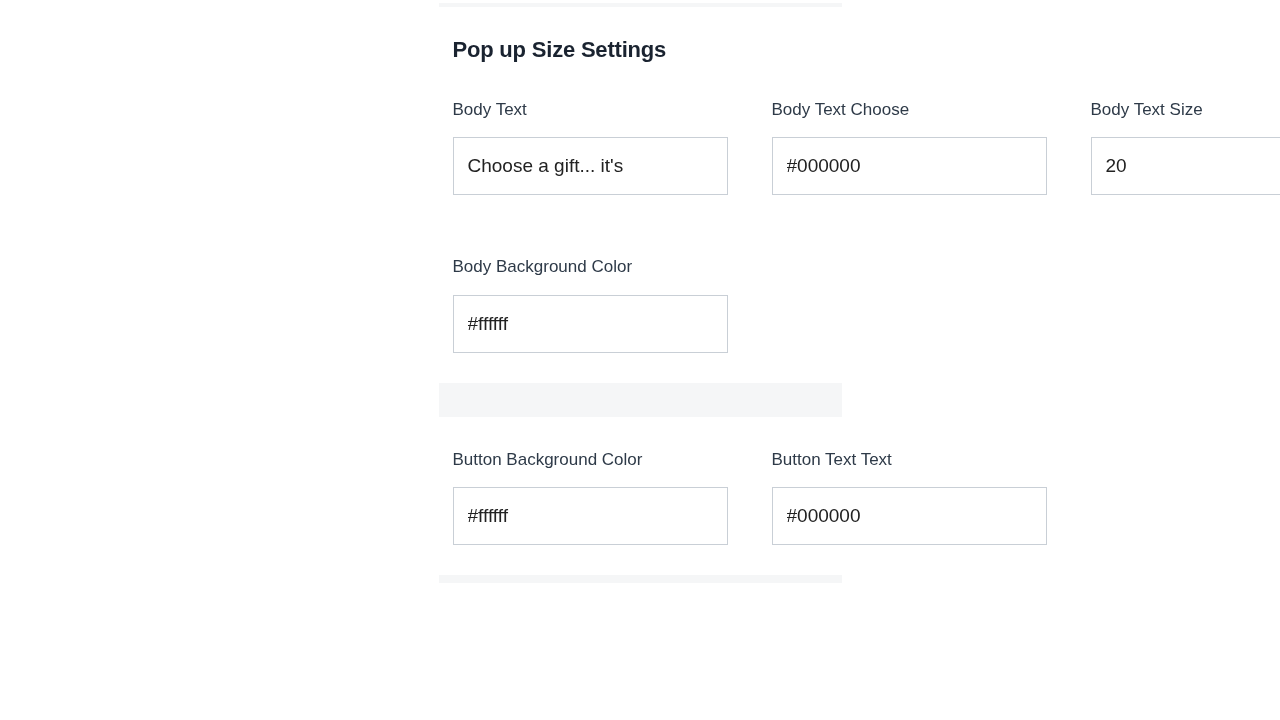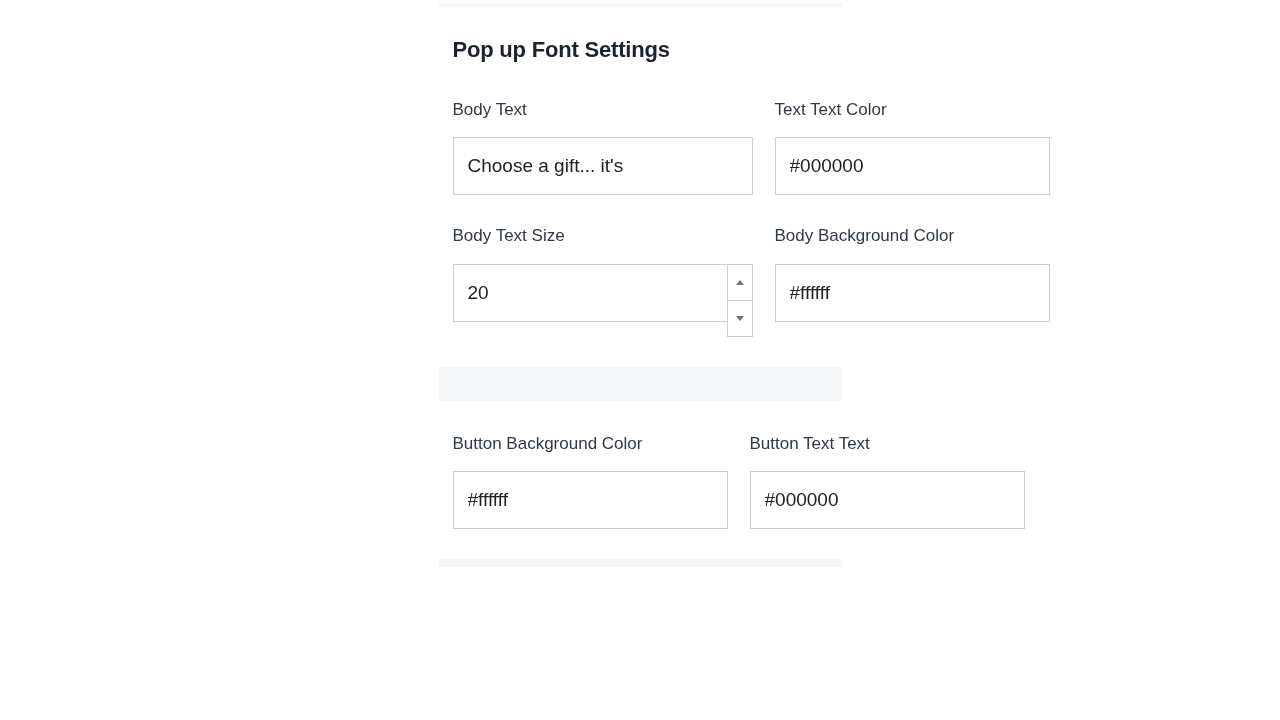--- a/index.html
+++ b/index.html
@@ -3,21 +3,21 @@
 <meta charset="utf-8">
 <style>
   * { box-sizing: border-box; margin: 0; padding: 0; }
   html, body { width: 1280px; height: 720px; background: #ffffff; font-family: -apple-system, "Segoe UI", Helvetica, Arial, sans-serif; color: #26313f; }
   .page { padding-top: 3px; }
   .panel { width: 403px; margin: 0 auto; }
   .section { padding: 30px 14px 30px 14px; }
   .divider-band { height: 4px; background: #f5f6f7; }
   .divider-band.thick { height: 34px; }
   h2.section-title { font-size: 22px; font-weight: 700; color: #1a2330; margin-bottom: 34px; letter-spacing: -0.2px; }
-  .grid { display: grid; grid-template-columns: 1fr 1fr; column-gap: 22px; row-gap: 28px; align-items: start; }
+  .grid { display: grid; grid-template-columns: 1fr 1fr 1fr; column-gap: 22px; row-gap: 28px; align-items: start; gap: 44px; }
   .field { display: flex; flex-direction: column; }
   .field-label { font-size: 17px; color: #2e3a48; margin-bottom: 14px; line-height: 1.55; font-weight: 400; }
   .text-input { height: 58px; border: 1px solid #c9cfd6; background: #fff; padding: 0 14px; font-size: 19px; color: #222; outline: none; }
   .numfield { display: flex; height: 73px; }
   .numfield .text-input { flex: 1; border-right: none; }
   .spinner { width: 26px; display: flex; flex-direction: column; }
   .spin-btn { flex: 1; border: 1px solid #c9cfd6; background: #fff; display: flex; align-items: center; justify-content: center; cursor: pointer; }
   .spin-btn:first-child { border-bottom: none; }
   .tri { width: 0; height: 0; border-left: 4px solid transparent; border-right: 4px solid transparent; }
   .tri.up { border-bottom: 5px solid #6b7480; }
@@ -26,31 +26,31 @@
 </style>
 </head>
 <body>
 
 <div class="page">
   <div class="panel">
 
     <div class="divider-band"></div>
 
     <div class="section">
-      <h2 class="section-title">Pop up Font Settings</h2>
+      <h2 class="section-title">Pop up Size Settings</h2>
 
       <div class="grid">
 
         <div class="field">
           <span class="field-label">Body Text</span>
           <input class="text-input" value="Choose a gift... it's" style="">
         </div>
 
         <div class="field">
-          <span class="field-label">Text Text Color</span>
+          <span class="field-label">Body Text Choose</span>
           <input class="text-input" value="#000000" style="">
         </div>
 
         <div class="field">
           <span class="field-label">Body Text Size</span>
           <div class="numfield">
             <input class="text-input" value="20" style="">
             <div class="spinner">
               <div class="spin-btn">
                 <span class="tri up"></span>

